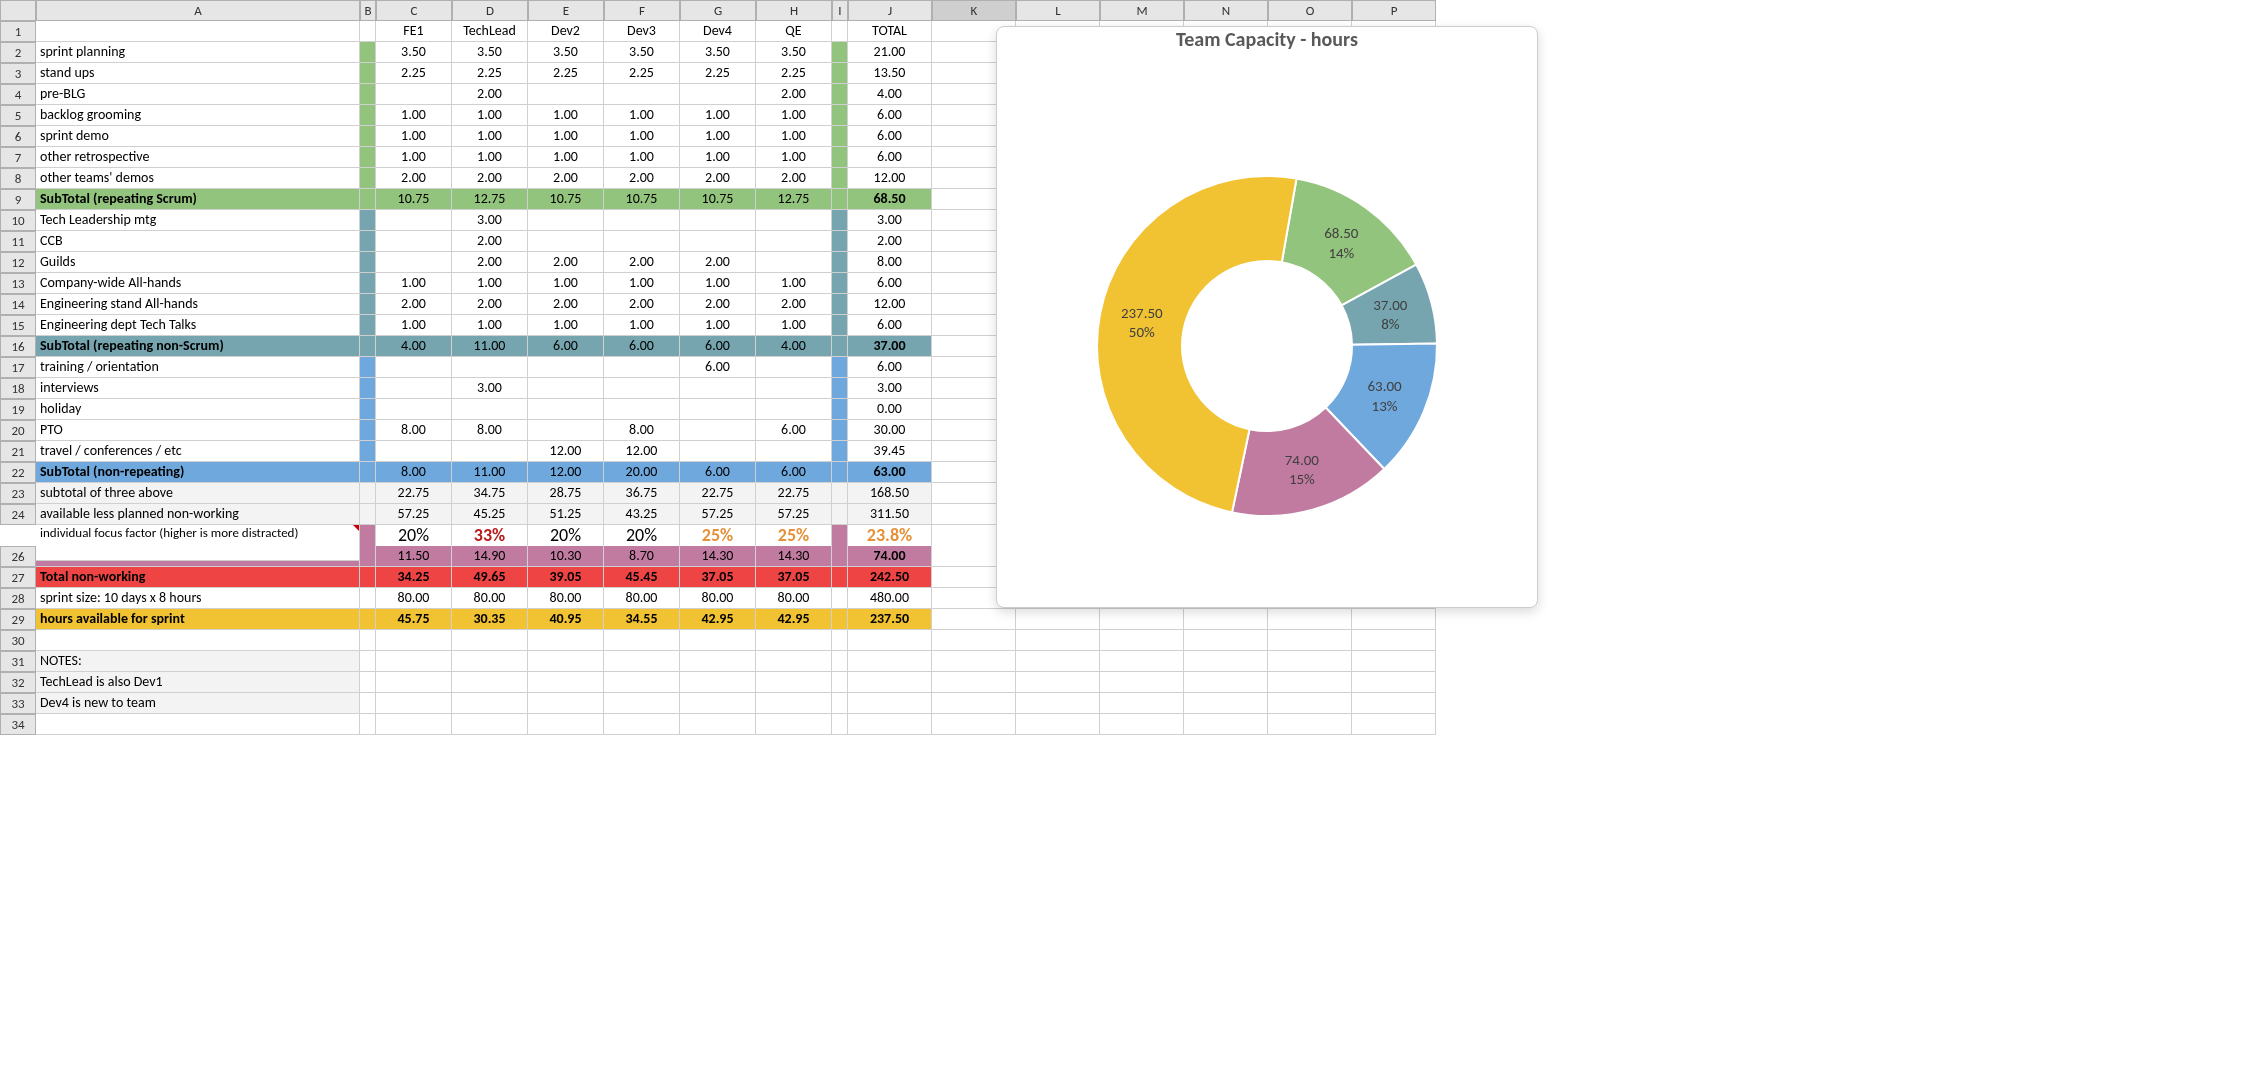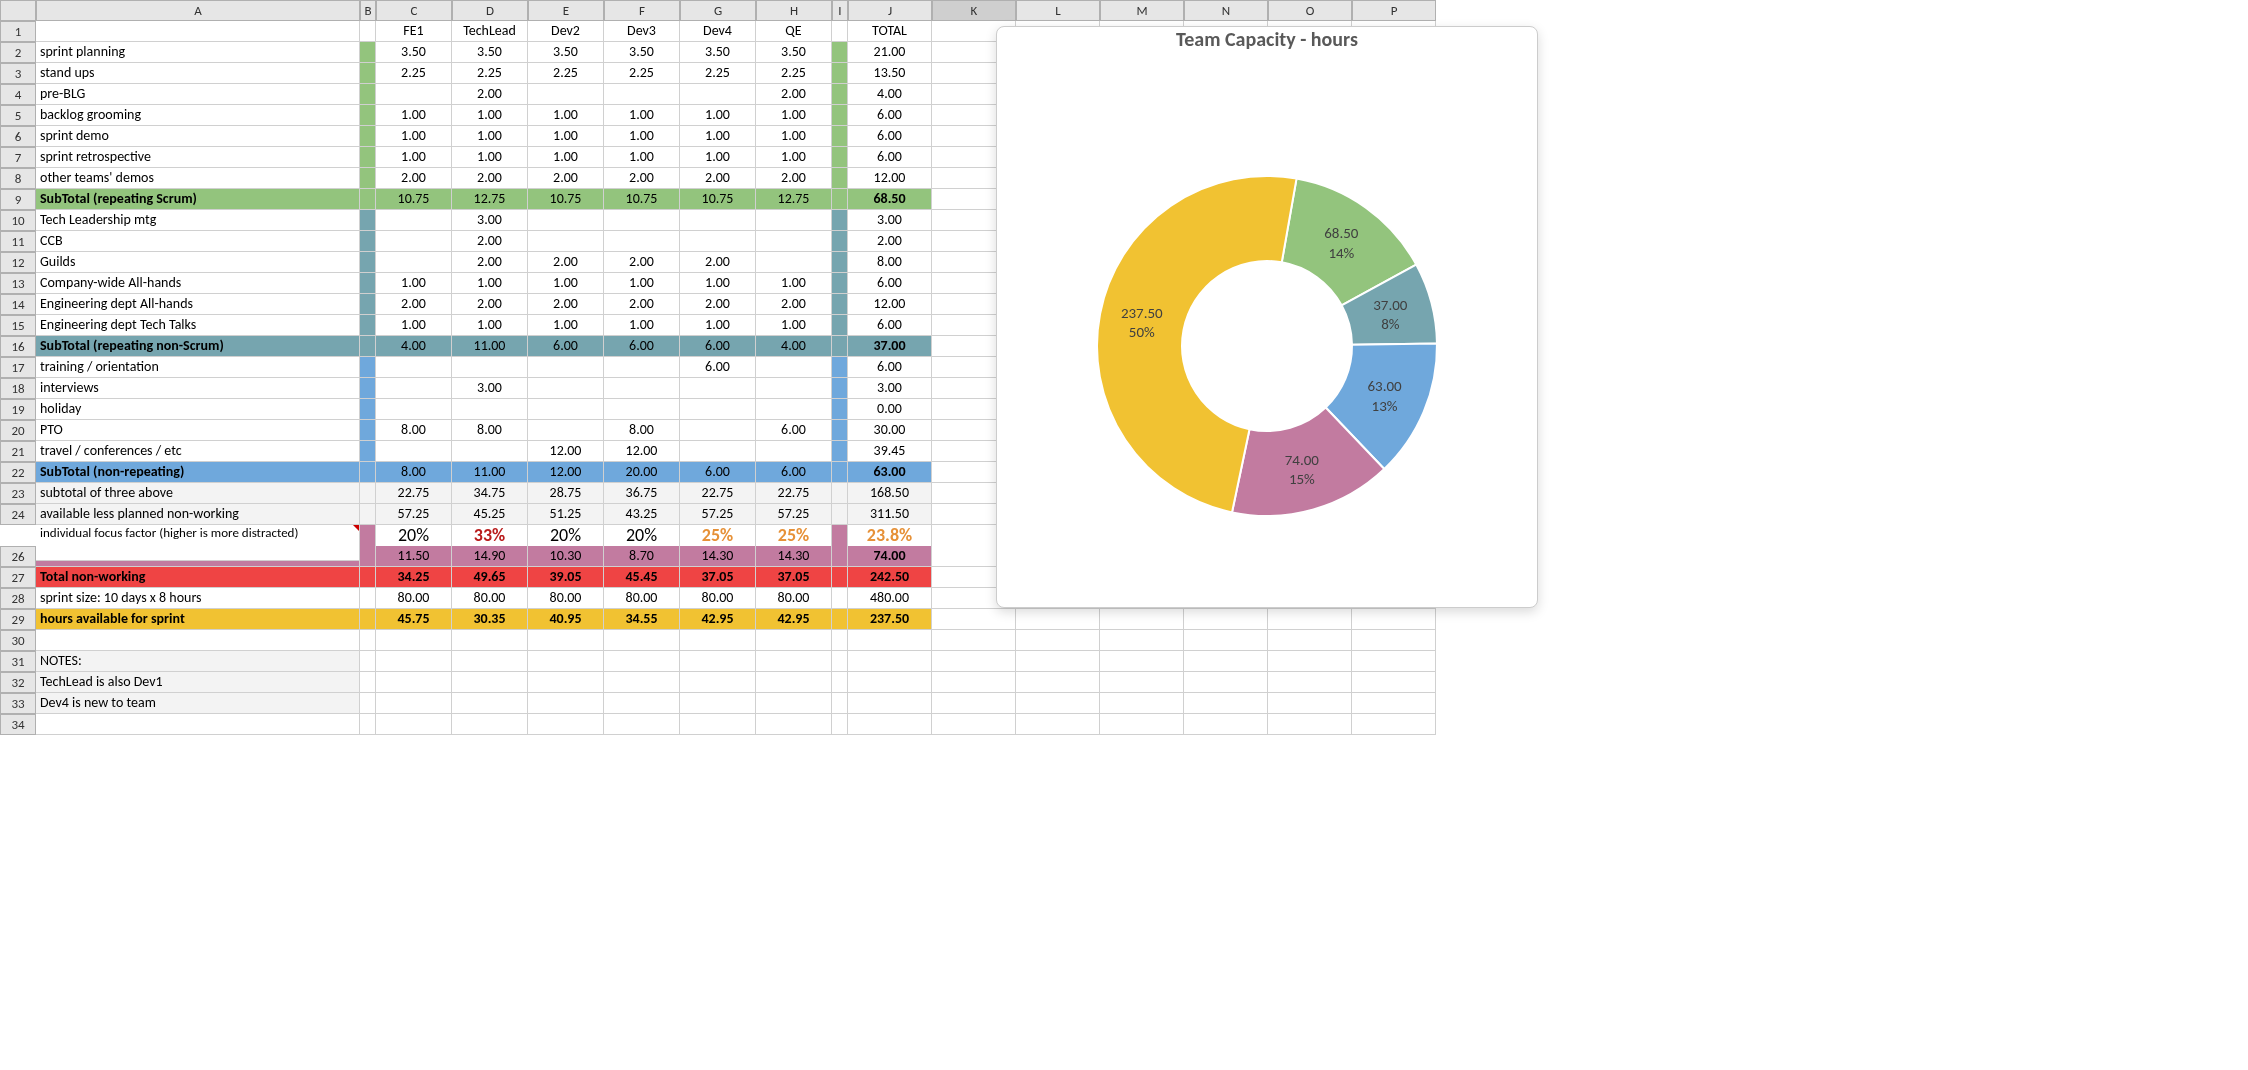--- a/index.html
+++ b/index.html
@@ -147,21 +147,21 @@
       <div class="c ctext">1.00</div>
       <div class="c grn"></div>
       <div class="c ctext">6.00</div>
       <div class="c"></div>
       <div class="c"></div>
       <div class="c"></div>
       <div class="c"></div>
       <div class="c"></div>
       <div class="c"></div>
       <div class="rh">7</div>
-      <div class="c">sprint retrospective</div>
+      <div class="c">other retrospective</div>
       <div class="c grn"></div>
       <div class="c ctext">1.00</div>
       <div class="c ctext">1.00</div>
       <div class="c ctext">1.00</div>
       <div class="c ctext">1.00</div>
       <div class="c ctext">1.00</div>
       <div class="c ctext">1.00</div>
       <div class="c grn"></div>
       <div class="c ctext">6.00</div>
       <div class="c"></div>
@@ -266,21 +266,21 @@
       <div class="c ctext">1.00</div>
       <div class="c teal"></div>
       <div class="c ctext">6.00</div>
       <div class="c"></div>
       <div class="c"></div>
       <div class="c"></div>
       <div class="c"></div>
       <div class="c"></div>
       <div class="c"></div>
       <div class="rh">14</div>
-      <div class="c">Engineering dept All-hands</div>
+      <div class="c">Engineering stand All-hands</div>
       <div class="c teal"></div>
       <div class="c ctext">2.00</div>
       <div class="c ctext">2.00</div>
       <div class="c ctext">2.00</div>
       <div class="c ctext">2.00</div>
       <div class="c ctext">2.00</div>
       <div class="c ctext">2.00</div>
       <div class="c teal"></div>
       <div class="c ctext">12.00</div>
       <div class="c"></div>

